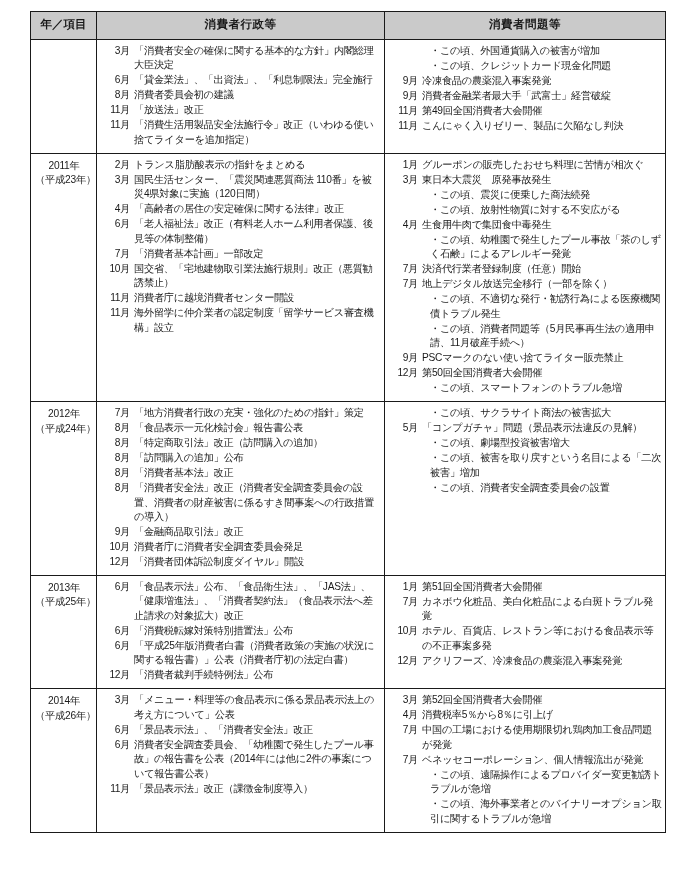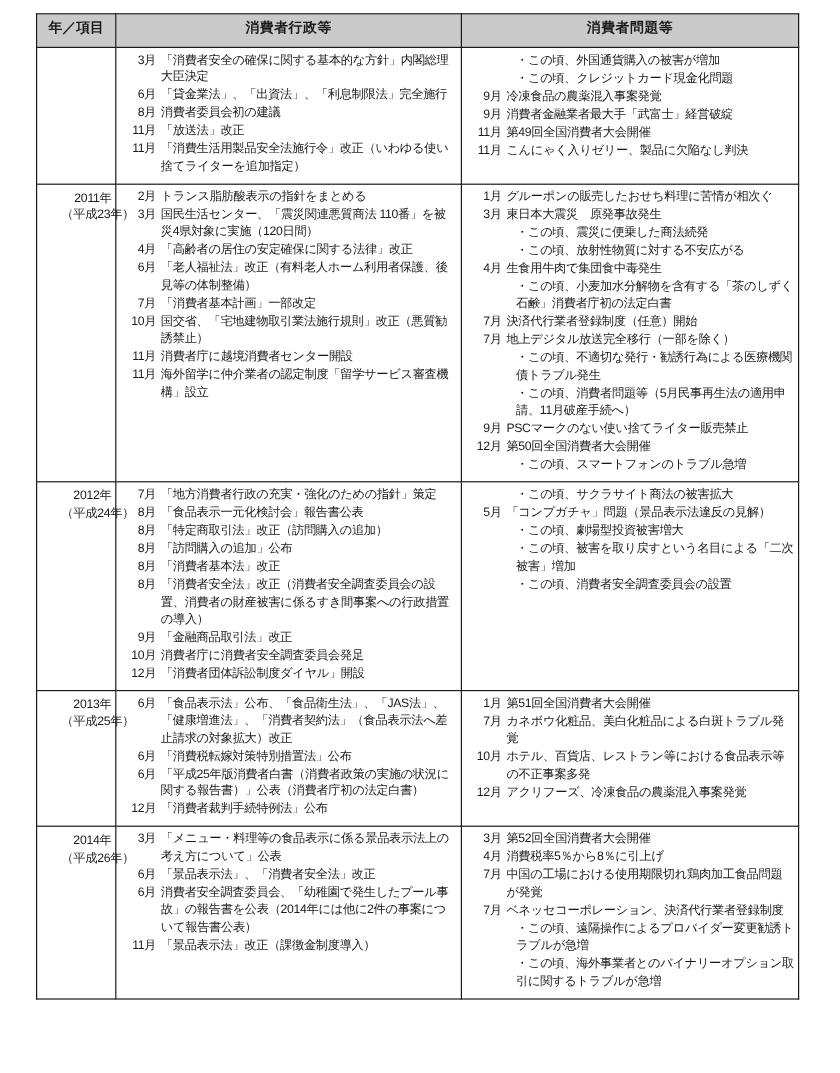--- a/index.html
+++ b/index.html
@@ -48,22 +48,22 @@
   thead th.year-head { letter-spacing: 0px; }
 
   tbody td {
     border: 1.2px solid #1a1a1a;
     vertical-align: top;
     padding: 4px 3px 5px 3px;
     font-size: 10.2px;
     line-height: 1.42;
   }
   tbody td.year-cell {
-    text-align: right;
-    padding-left: 20px;
+    text-align: center;
+    padding-left: 4px;
     padding-top: 5px;
     white-space: nowrap;
     letter-spacing: -0.2px;
   }
   tbody td.year-cell .yline { display: block; }
 
   
   .ev {
     display: flex;
     align-items: flex-start;
@@ -217,21 +217,21 @@
             <div class="ev note">
               <span class="mo"></span>
               <span class="tx">・この頃、放射性物質に対する不安広がる</span>
             </div>
             <div class="ev">
               <span class="mo">4月</span>
               <span class="tx">生食用牛肉で集団食中毒発生</span>
             </div>
             <div class="ev note">
               <span class="mo"></span>
-              <span class="tx">・この頃、小麦加水分解物を含有する「茶のしずく石鹸」消費者庁初の法定白書</span>
+              <span class="tx">・この頃、幼稚園で発生したプール事故「茶のしずく石鹸」によるアレルギー発覚</span>
             </div>
             <div class="ev">
               <span class="mo">7月</span>
               <span class="tx">決済代行業者登録制度（任意）開始</span>
             </div>
             <div class="ev">
               <span class="mo">7月</span>
               <span class="tx">地上デジタル放送完全移行（一部を除く）</span>
             </div>
             <div class="ev note">
@@ -395,21 +395,21 @@
             <div class="ev">
               <span class="mo">4月</span>
               <span class="tx">消費税率5％から8％に引上げ</span>
             </div>
             <div class="ev">
               <span class="mo">7月</span>
               <span class="tx">中国の工場における使用期限切れ鶏肉加工食品問題が発覚</span>
             </div>
             <div class="ev">
               <span class="mo">7月</span>
-              <span class="tx">ベネッセコーポレーション、決済代行業者登録制度</span>
+              <span class="tx">ベネッセコーポレーション、個人情報流出が発覚</span>
             </div>
             <div class="ev note">
               <span class="mo"></span>
               <span class="tx">・この頃、遠隔操作によるプロバイダー変更勧誘トラブルが急増</span>
             </div>
             <div class="ev note">
               <span class="mo"></span>
               <span class="tx">・この頃、海外事業者とのバイナリーオプション取引に関するトラブルが急増</span>
             </div>
           </td>

